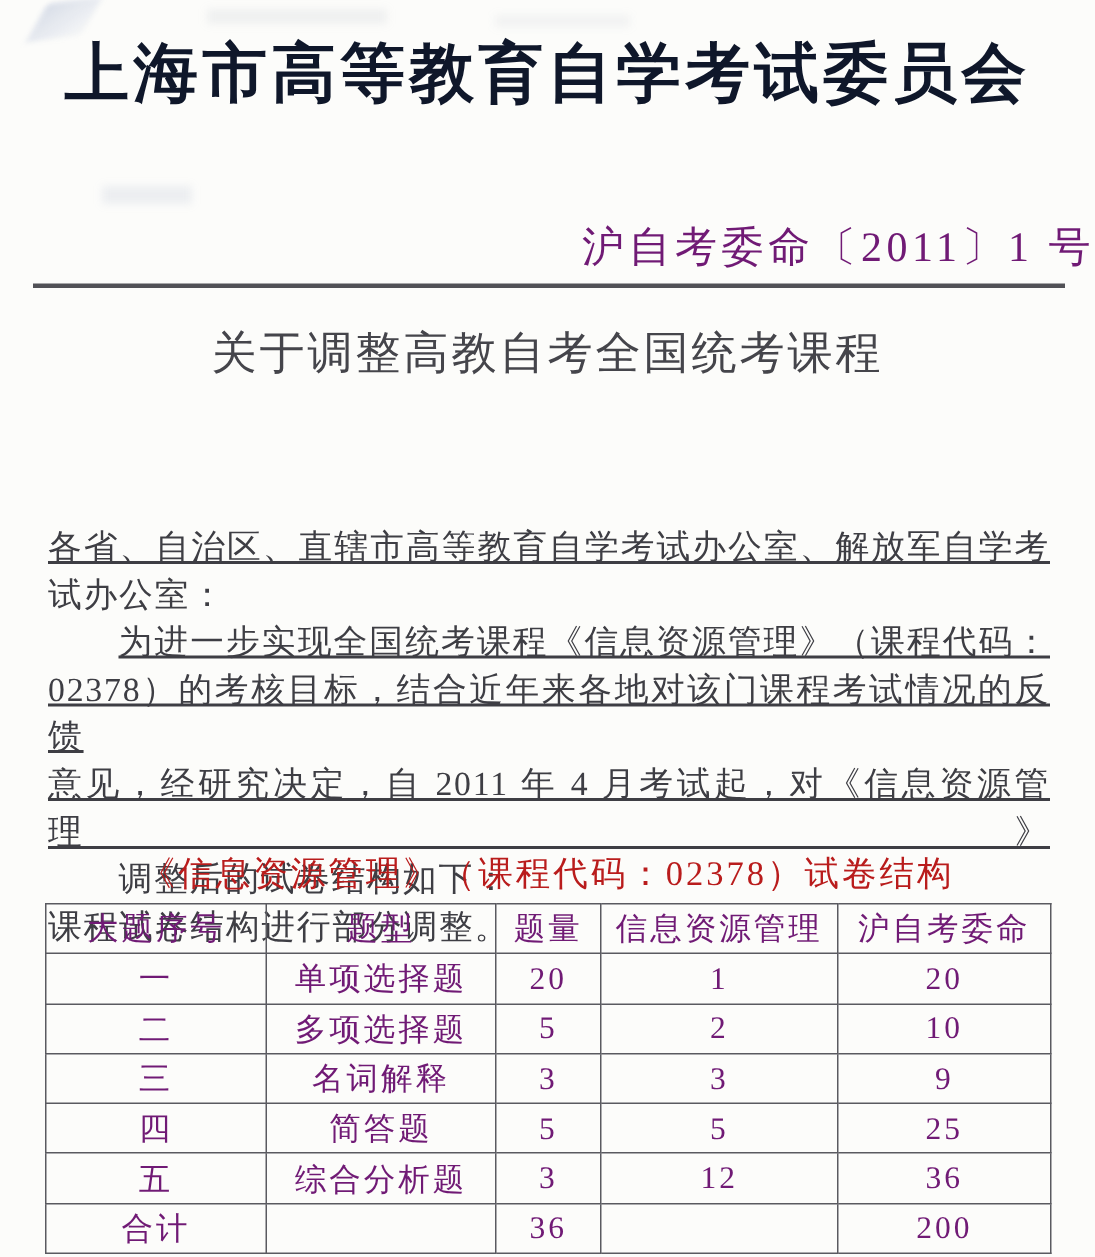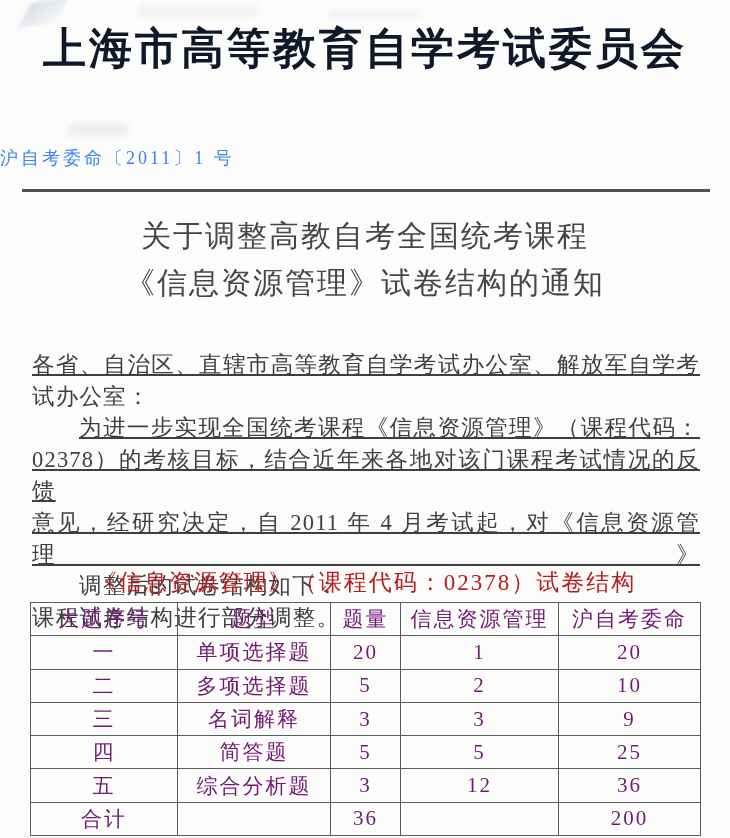--- a/index.html
+++ b/index.html
@@ -43,24 +43,24 @@
     text-align: center;
     font-size: 43px;
     font-weight: bold;
     letter-spacing: 3px;
     color: #0f172a;
     white-space: nowrap;
   }
   .doc-number {
     position: absolute;
     top: 146px; left: 0; width: 100%;
-    text-align: left;
-    font-size: 18px;
+    text-align: right;
+    font-size: 28px;
     letter-spacing: 3px;
-    color: #3b82f6;
+    color: #701a75;
     white-space: nowrap;
   }
   .header-rule {
     position: absolute;
     top: 189px; left: 22px;
     width: 688px; height: 3px;
     background: #515156;
   }
   .notice-title {
     position: absolute;
@@ -135,21 +135,20 @@
   <div class="smudge smudge-d"></div>
 
   <div class="org-title">上海市高等教育自学考试委员会</div>
 
   <div class="doc-number">沪自考委命〔2011〕1 号</div>
 
   <div class="header-rule"></div>
 
   <div class="notice-title">
     <div>关于调整高教自考全国统考课程</div>
-    <div>《信息资源管理》试卷结构的通知</div>
   </div>
 
   <div class="body-block">
     <div class="body-line justify">各省、自治区、直辖市高等教育自学考试办公室、解放军自学考</div>
     <div class="body-line">试办公室：</div>
     <div class="body-line justify indent">为进一步实现全国统考课程《信息资源管理》（课程代码：</div>
     <div class="body-line justify">02378）的考核目标，结合近年来各地对该门课程考试情况的反馈</div>
     <div class="body-line justify">意见，经研究决定，自 2011 年 4 月考试起，对《信息资源管理》</div>
     <div class="body-line indent">调整后的试卷结构如下：</div>
     <div class="body-line">课程试卷结构进行部分调整。</div>

